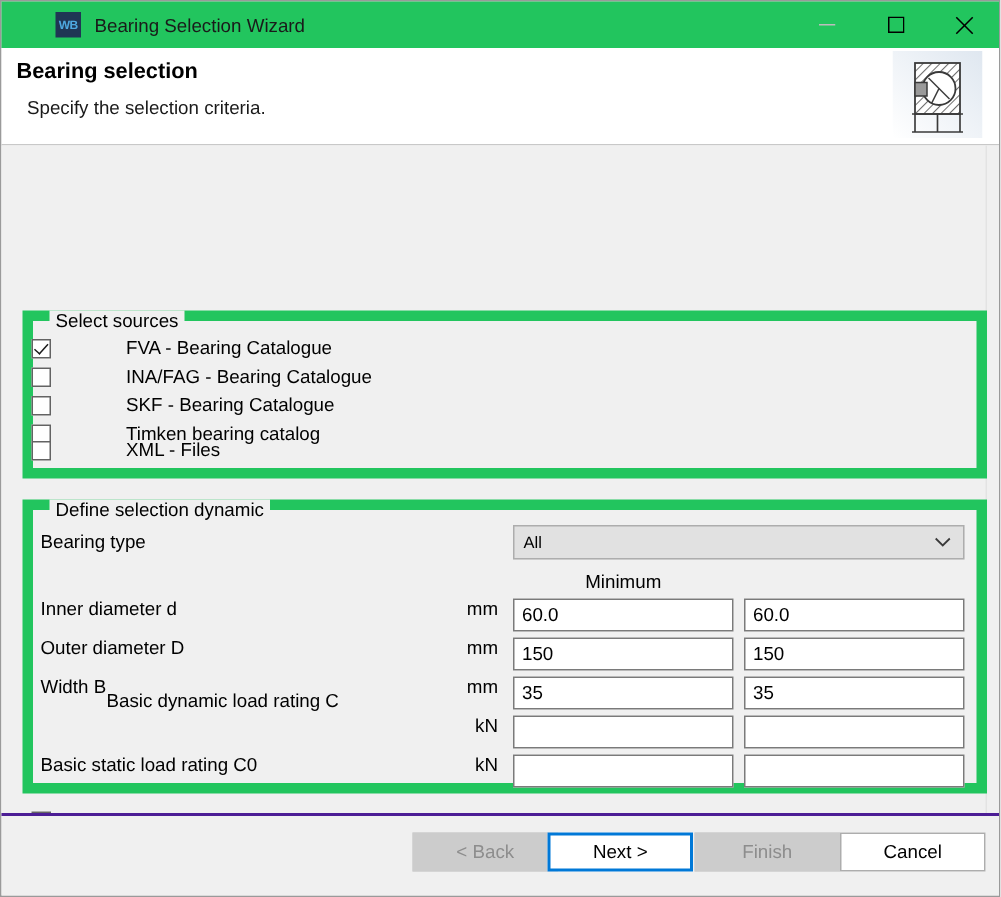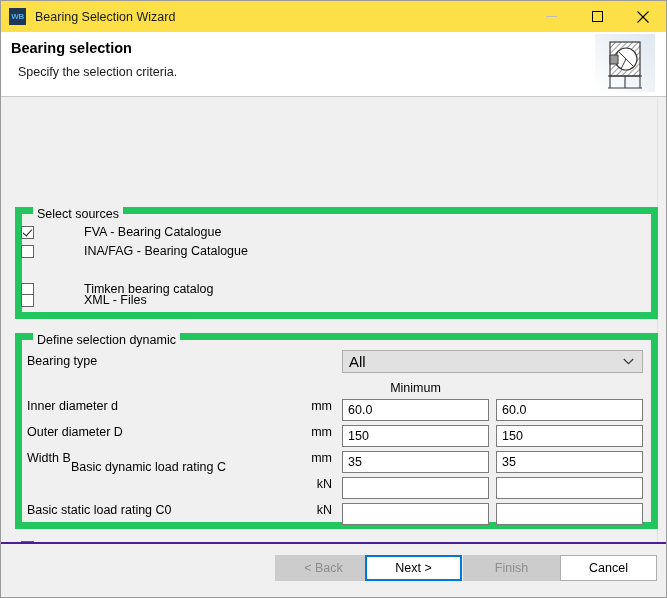--- a/index.html
+++ b/index.html
@@ -22,24 +22,25 @@
     box-sizing: border-box;
     border: 1px solid #9a9a9a;
     background: #f0f0f0;
     display: flex;
     flex-direction: column;
   }
 
   
   .titlebar {
     height: 31px;
-    background: #fde047;
+    background: #22c55e;
     display: flex;
     align-items: center;
     flex: 0 0 auto;
+    padding-left: 28px;
   }
   .app-icon {
     width: 17px;
     height: 17px;
     margin-left: 8px;
     margin-right: 9px;
     background: #1f3654;
     color: #4ea8e0;
     font-size: 8px;
     font-weight: bold;
@@ -237,21 +238,21 @@
     width: 301px;
     height: 23px;
     box-sizing: border-box;
     border: 1px solid #adadad;
     background: #e1e1e1;
     display: flex;
     align-items: center;
   }
   .combo-text {
     padding-left: 6px;
-    font-size: 15px;
+    font-size: 11px;
     color: #000;
   }
   .combo-arrow {
     margin-left: auto;
     margin-right: 8px;
     display: flex;
     align-items: center;
   }
 
   
@@ -372,20 +373,24 @@
       </div>
 
       <div class="checkrow" style="left:20px; top:128px;">
         <span class="cbox checked"></span>
         <span class="cb-label">FVA - Bearing Catalogue</span>
       </div>
       <div class="checkrow" style="left:20px; top:147px;">
         <span class="cbox"></span>
         <span class="cb-label">INA/FAG - Bearing Catalogue</span>
       </div>
+      <div class="checkrow" style="left:20px; top:166px;">
+        <span class="cbox"></span>
+        <span class="cb-label">SKF - Bearing Catalogue</span>
+      </div>
       <div class="checkrow" style="left:20px; top:185px;">
         <span class="cbox"></span>
         <span class="cb-label">Timken bearing catalog</span>
       </div>
       <div class="checkrow" style="left:20px; top:196px;">
         <span class="cbox"></span>
         <span class="cb-label">XML - Files</span>
       </div>
 
       <div class="groupbox" id="group-criteria">

